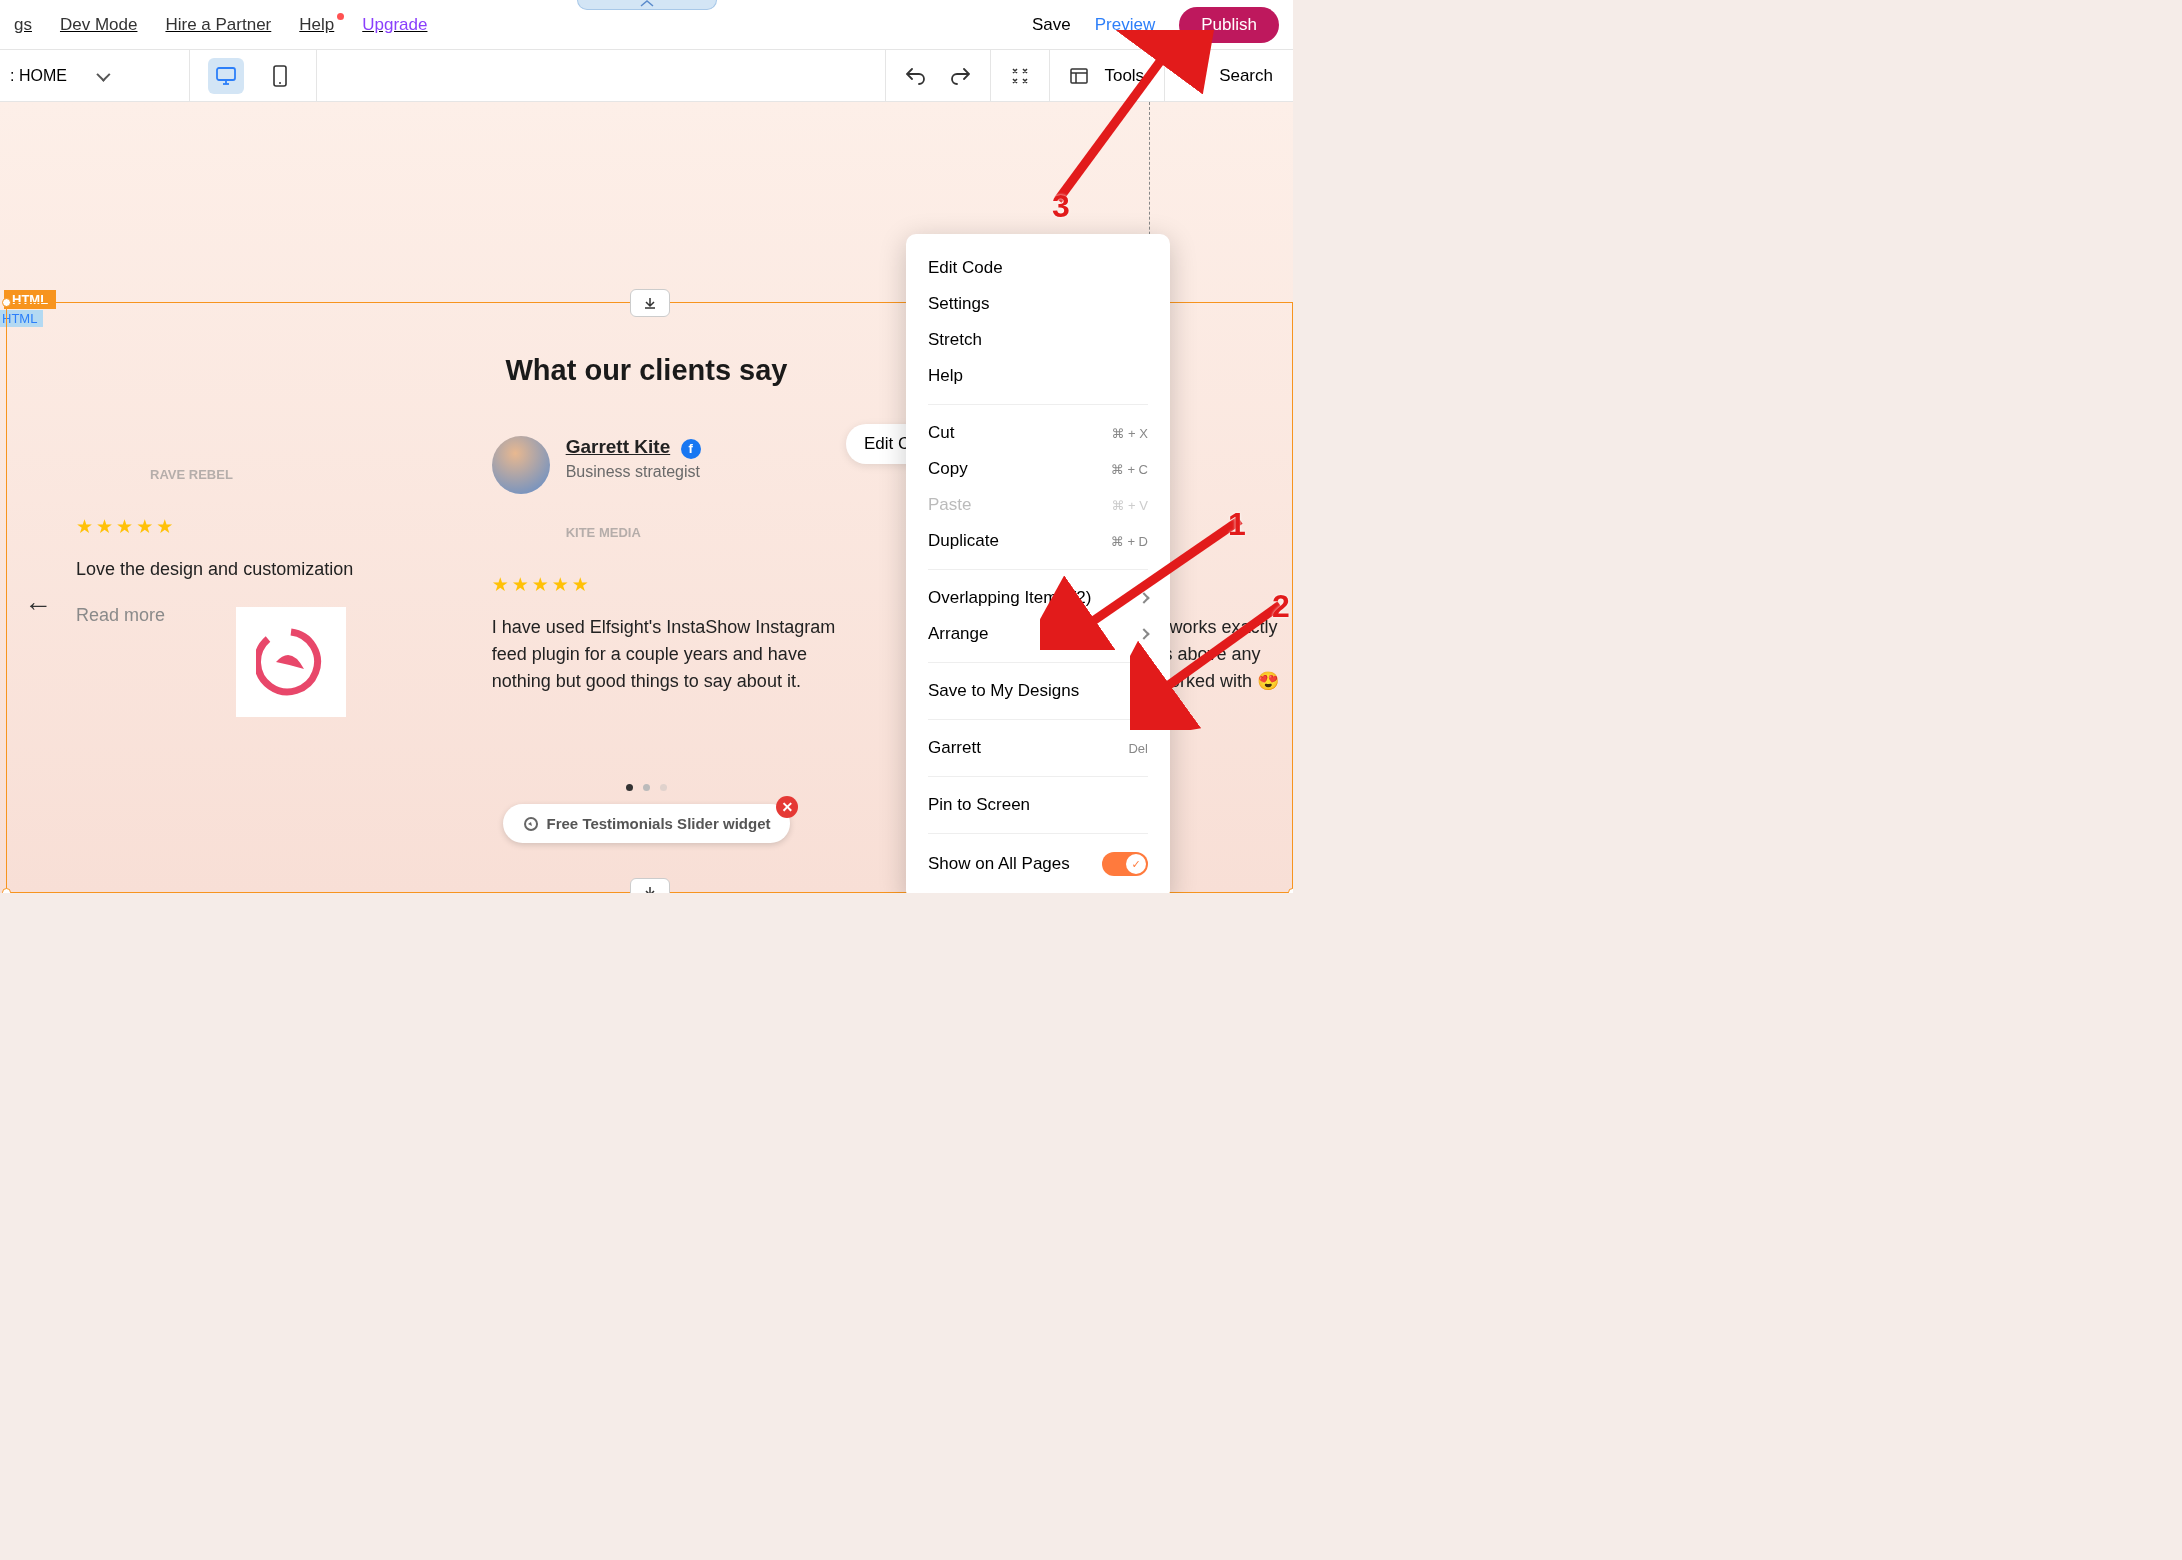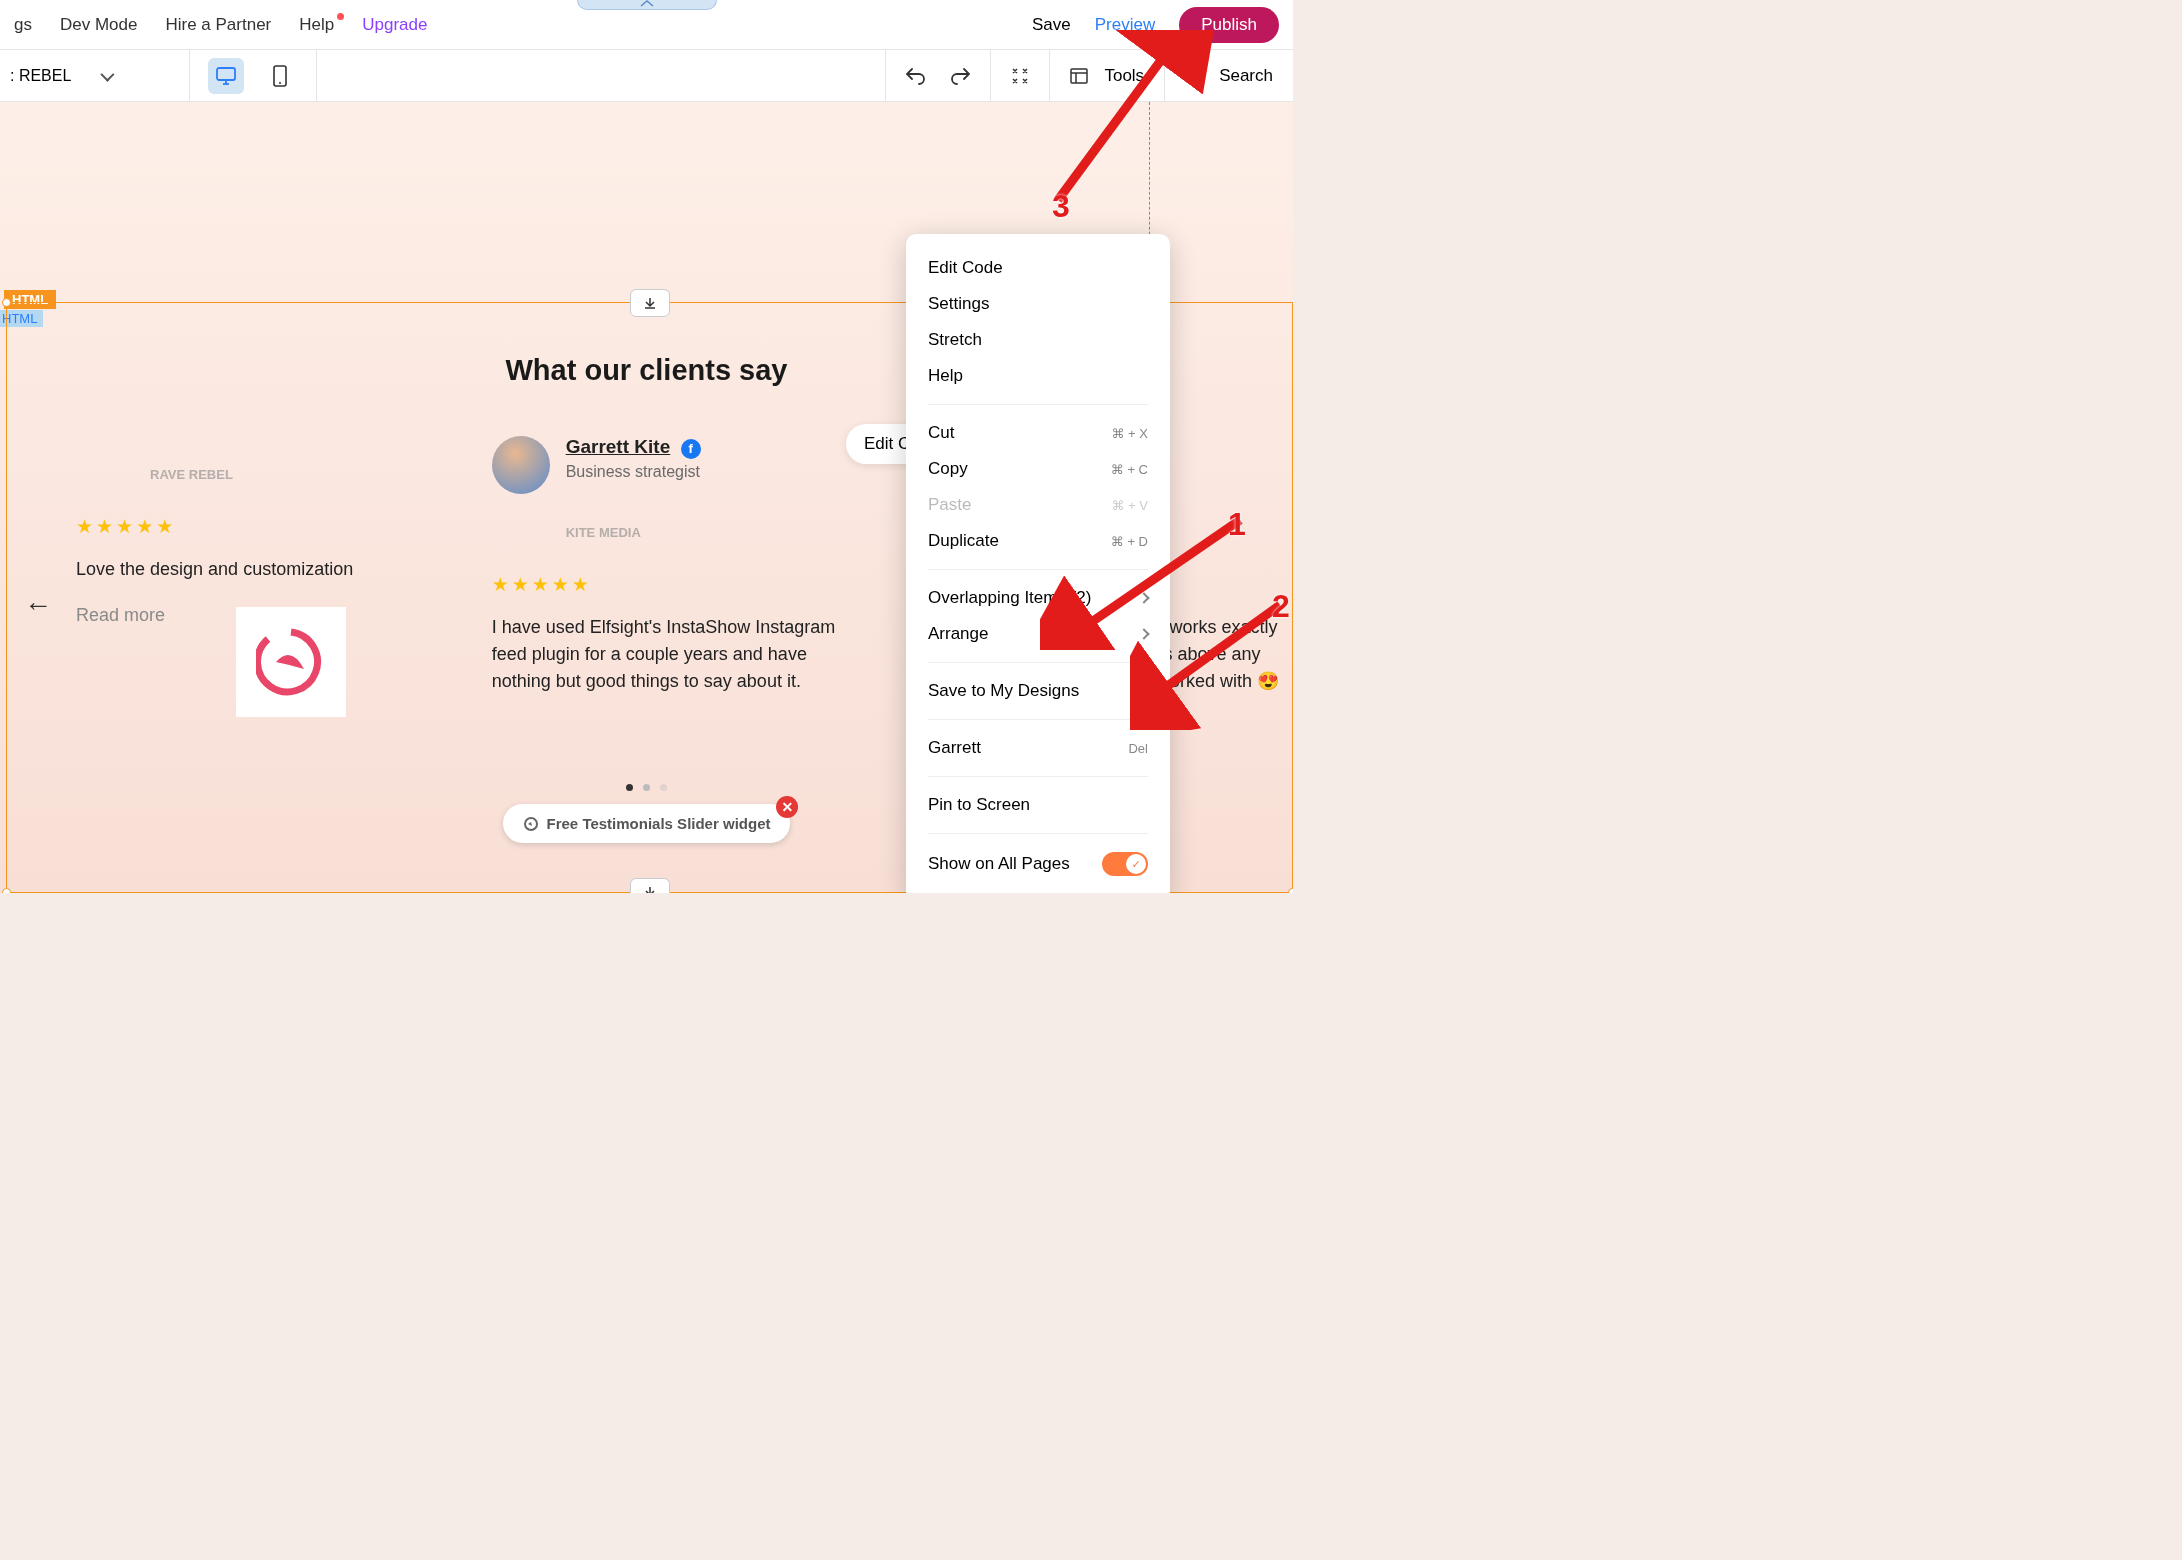--- a/index.html
+++ b/index.html
@@ -13,21 +13,21 @@
 }
 .topbar {
   height: 50px;
   background: #fff;
   display: flex;
   align-items: center;
   padding: 0 14px;
   border-bottom: 1px solid #e5e5e5;
   position: relative;
 }
-.topbar .menu-left { display: flex; align-items: center; gap: 28px; }
+.topbar .menu-left { display: flex; align-items: center; gap: 28px; text-decoration: underline; }
 .topbar .menu-left span { font-size: 17px; color: #333; cursor: pointer; }
 .topbar .menu-left .help-wrap { position: relative; }
 .red-dot { position: absolute; top: -2px; right: -10px; width: 7px; height: 7px; background: #ff5252; border-radius: 50%; }
 .upgrade { color: #8a3ffc !important; }
 .top-center-collapse {
   position: absolute; left: 50%; top: -2px; transform: translateX(-50%);
   width: 140px; height: 12px; background: #d3e5f5; border: 1px solid #a8c8e8; border-top: none;
   border-radius: 0 0 10px 10px;
 }
 .top-right { margin-left: auto; display: flex; align-items: center; gap: 24px; }
@@ -215,21 +215,21 @@
   </div>
   <div class="top-right">
     <span>Save</span>
     <span class="preview">Preview</span>
     <span class="publish-btn">Publish</span>
   </div>
 </div>
 
 <div class="toolbar">
   <div class="page-select">
-    <span>: REBEL</span>
+    <span>: HOME</span>
     <span class="chevron-down"></span>
   </div>
   <div class="device-group">
     <div class="device-btn active">
       <svg width="22" height="20" viewBox="0 0 22 20">
           <rect x="2" y="2" width="18" height="12" rx="2" fill="none" stroke="#2d7ff9" stroke-width="1.8"></rect>
           <line x1="8" y1="18" x2="14" y2="18" stroke="#2d7ff9" stroke-width="1.8"></line>
           <line x1="11" y1="14" x2="11" y2="18" stroke="#2d7ff9" stroke-width="1.8"></line>
         </svg>
     </div>

